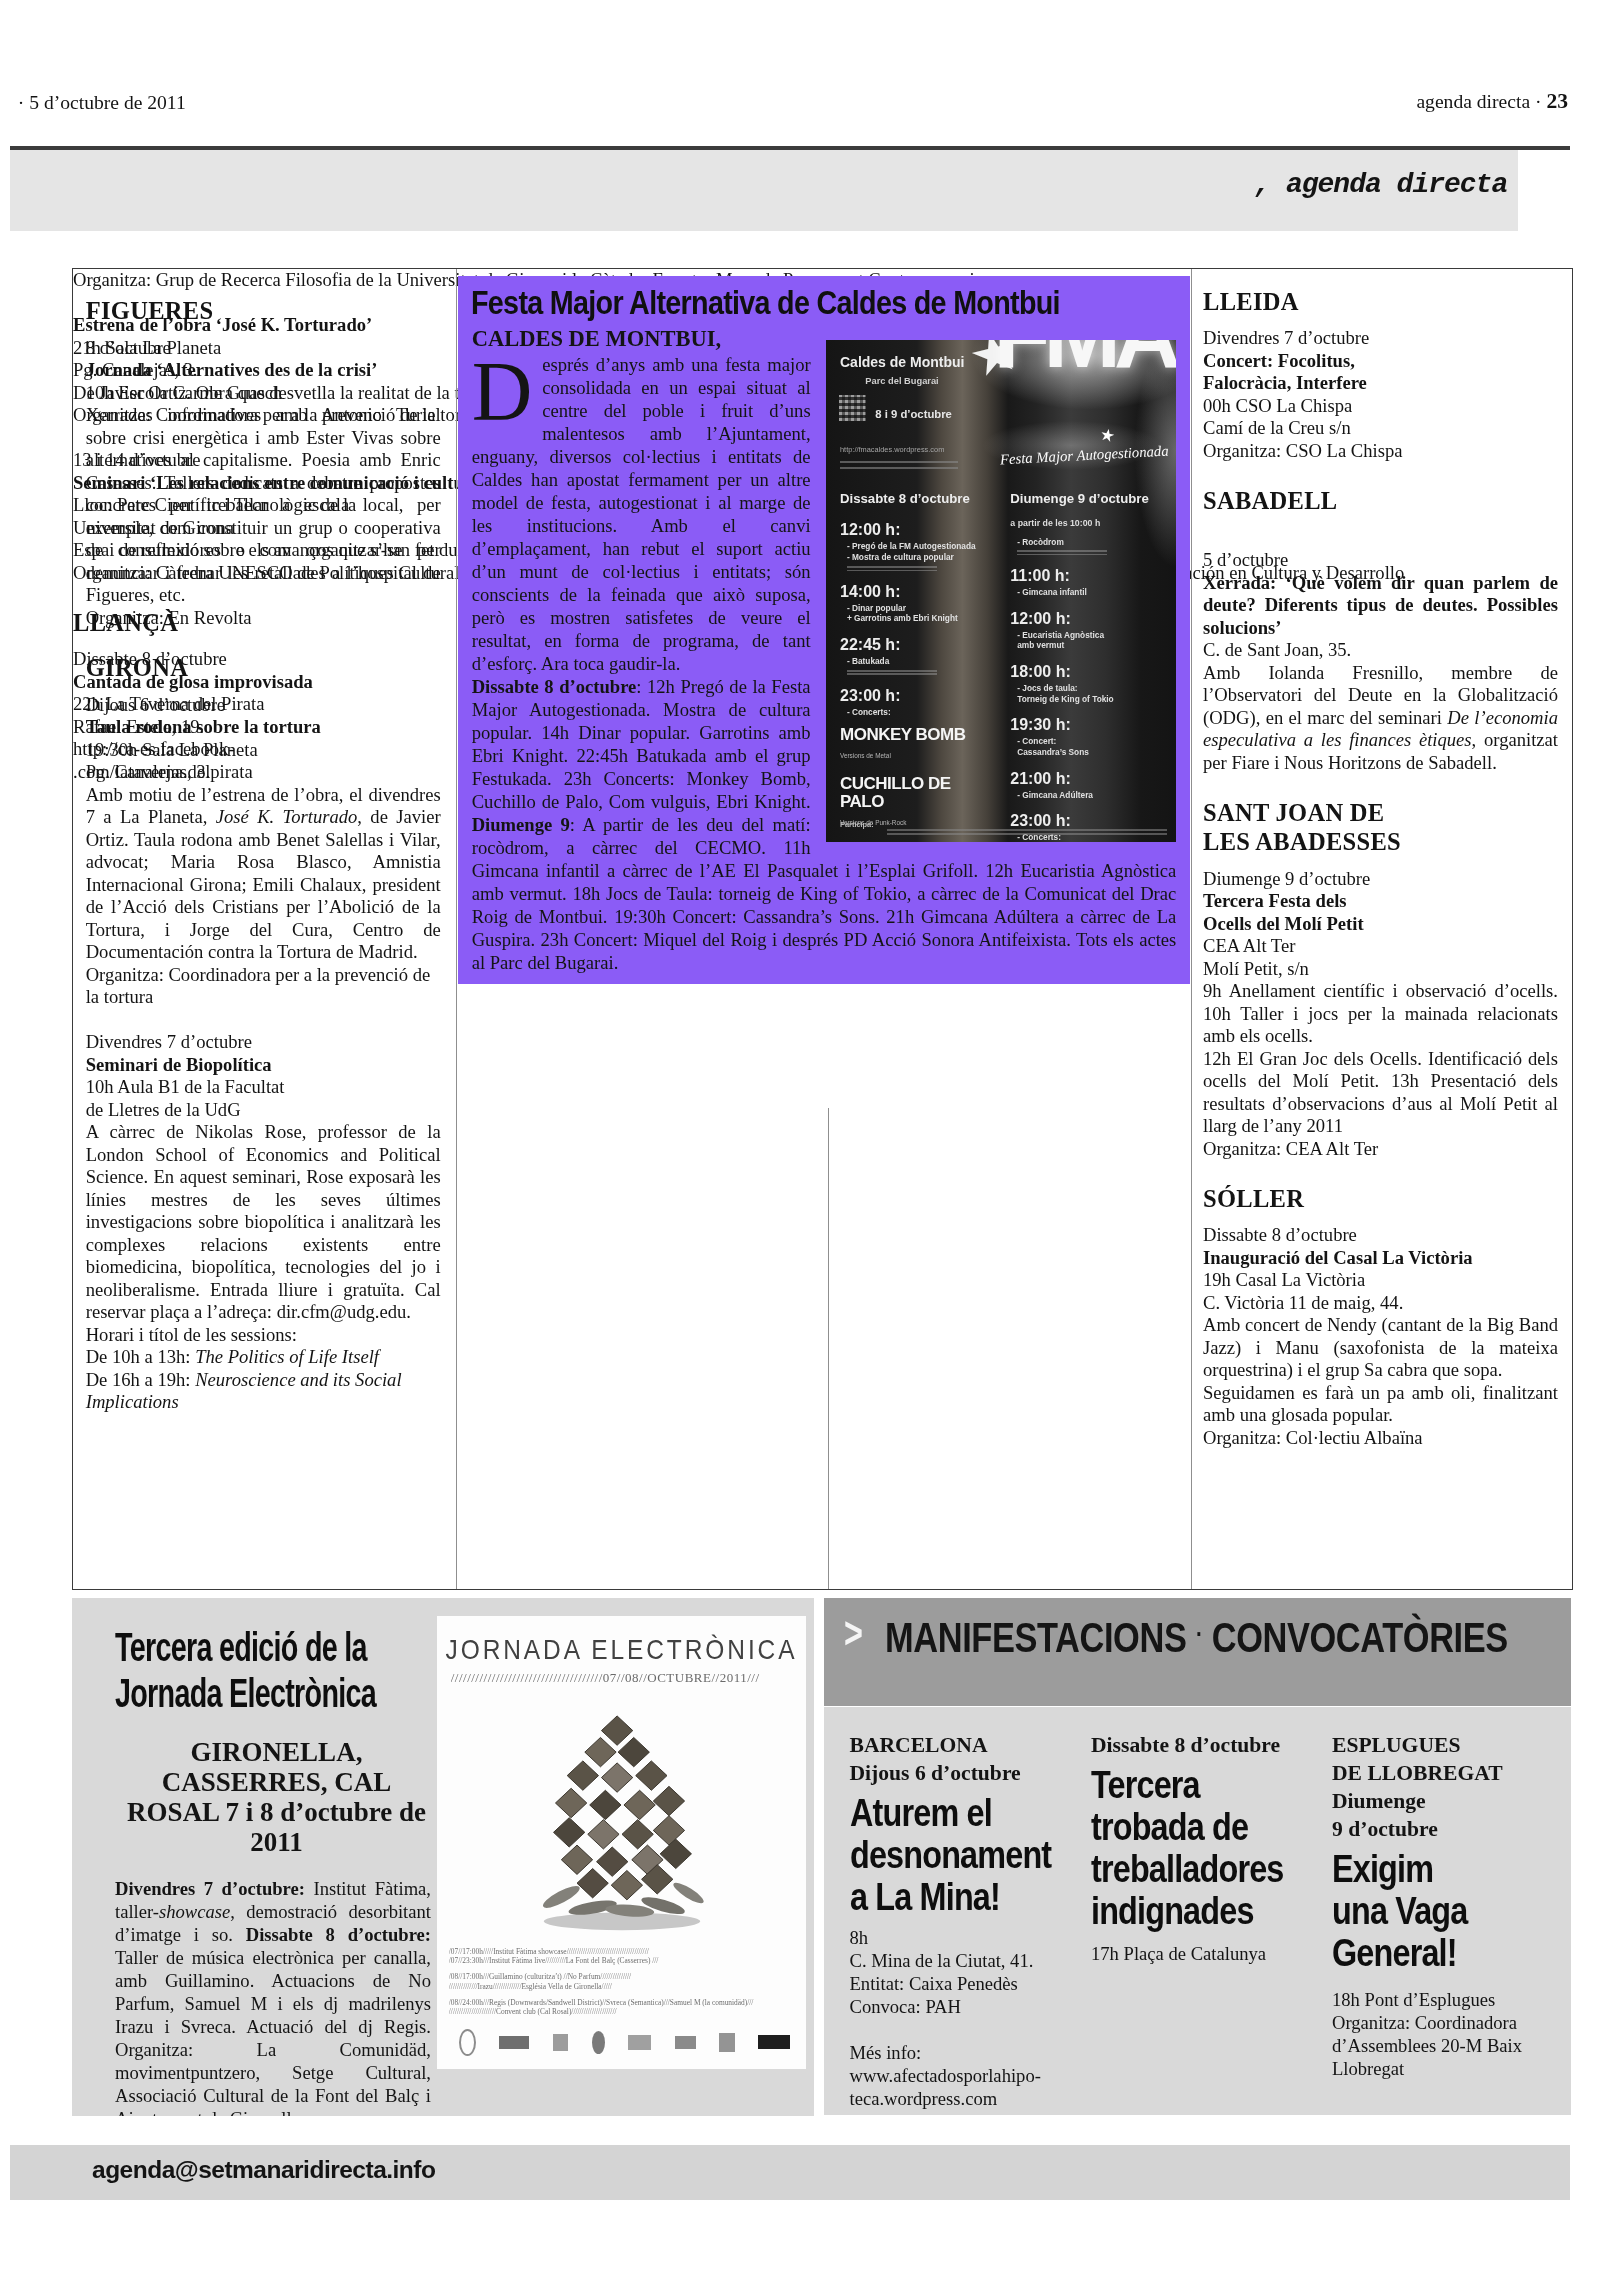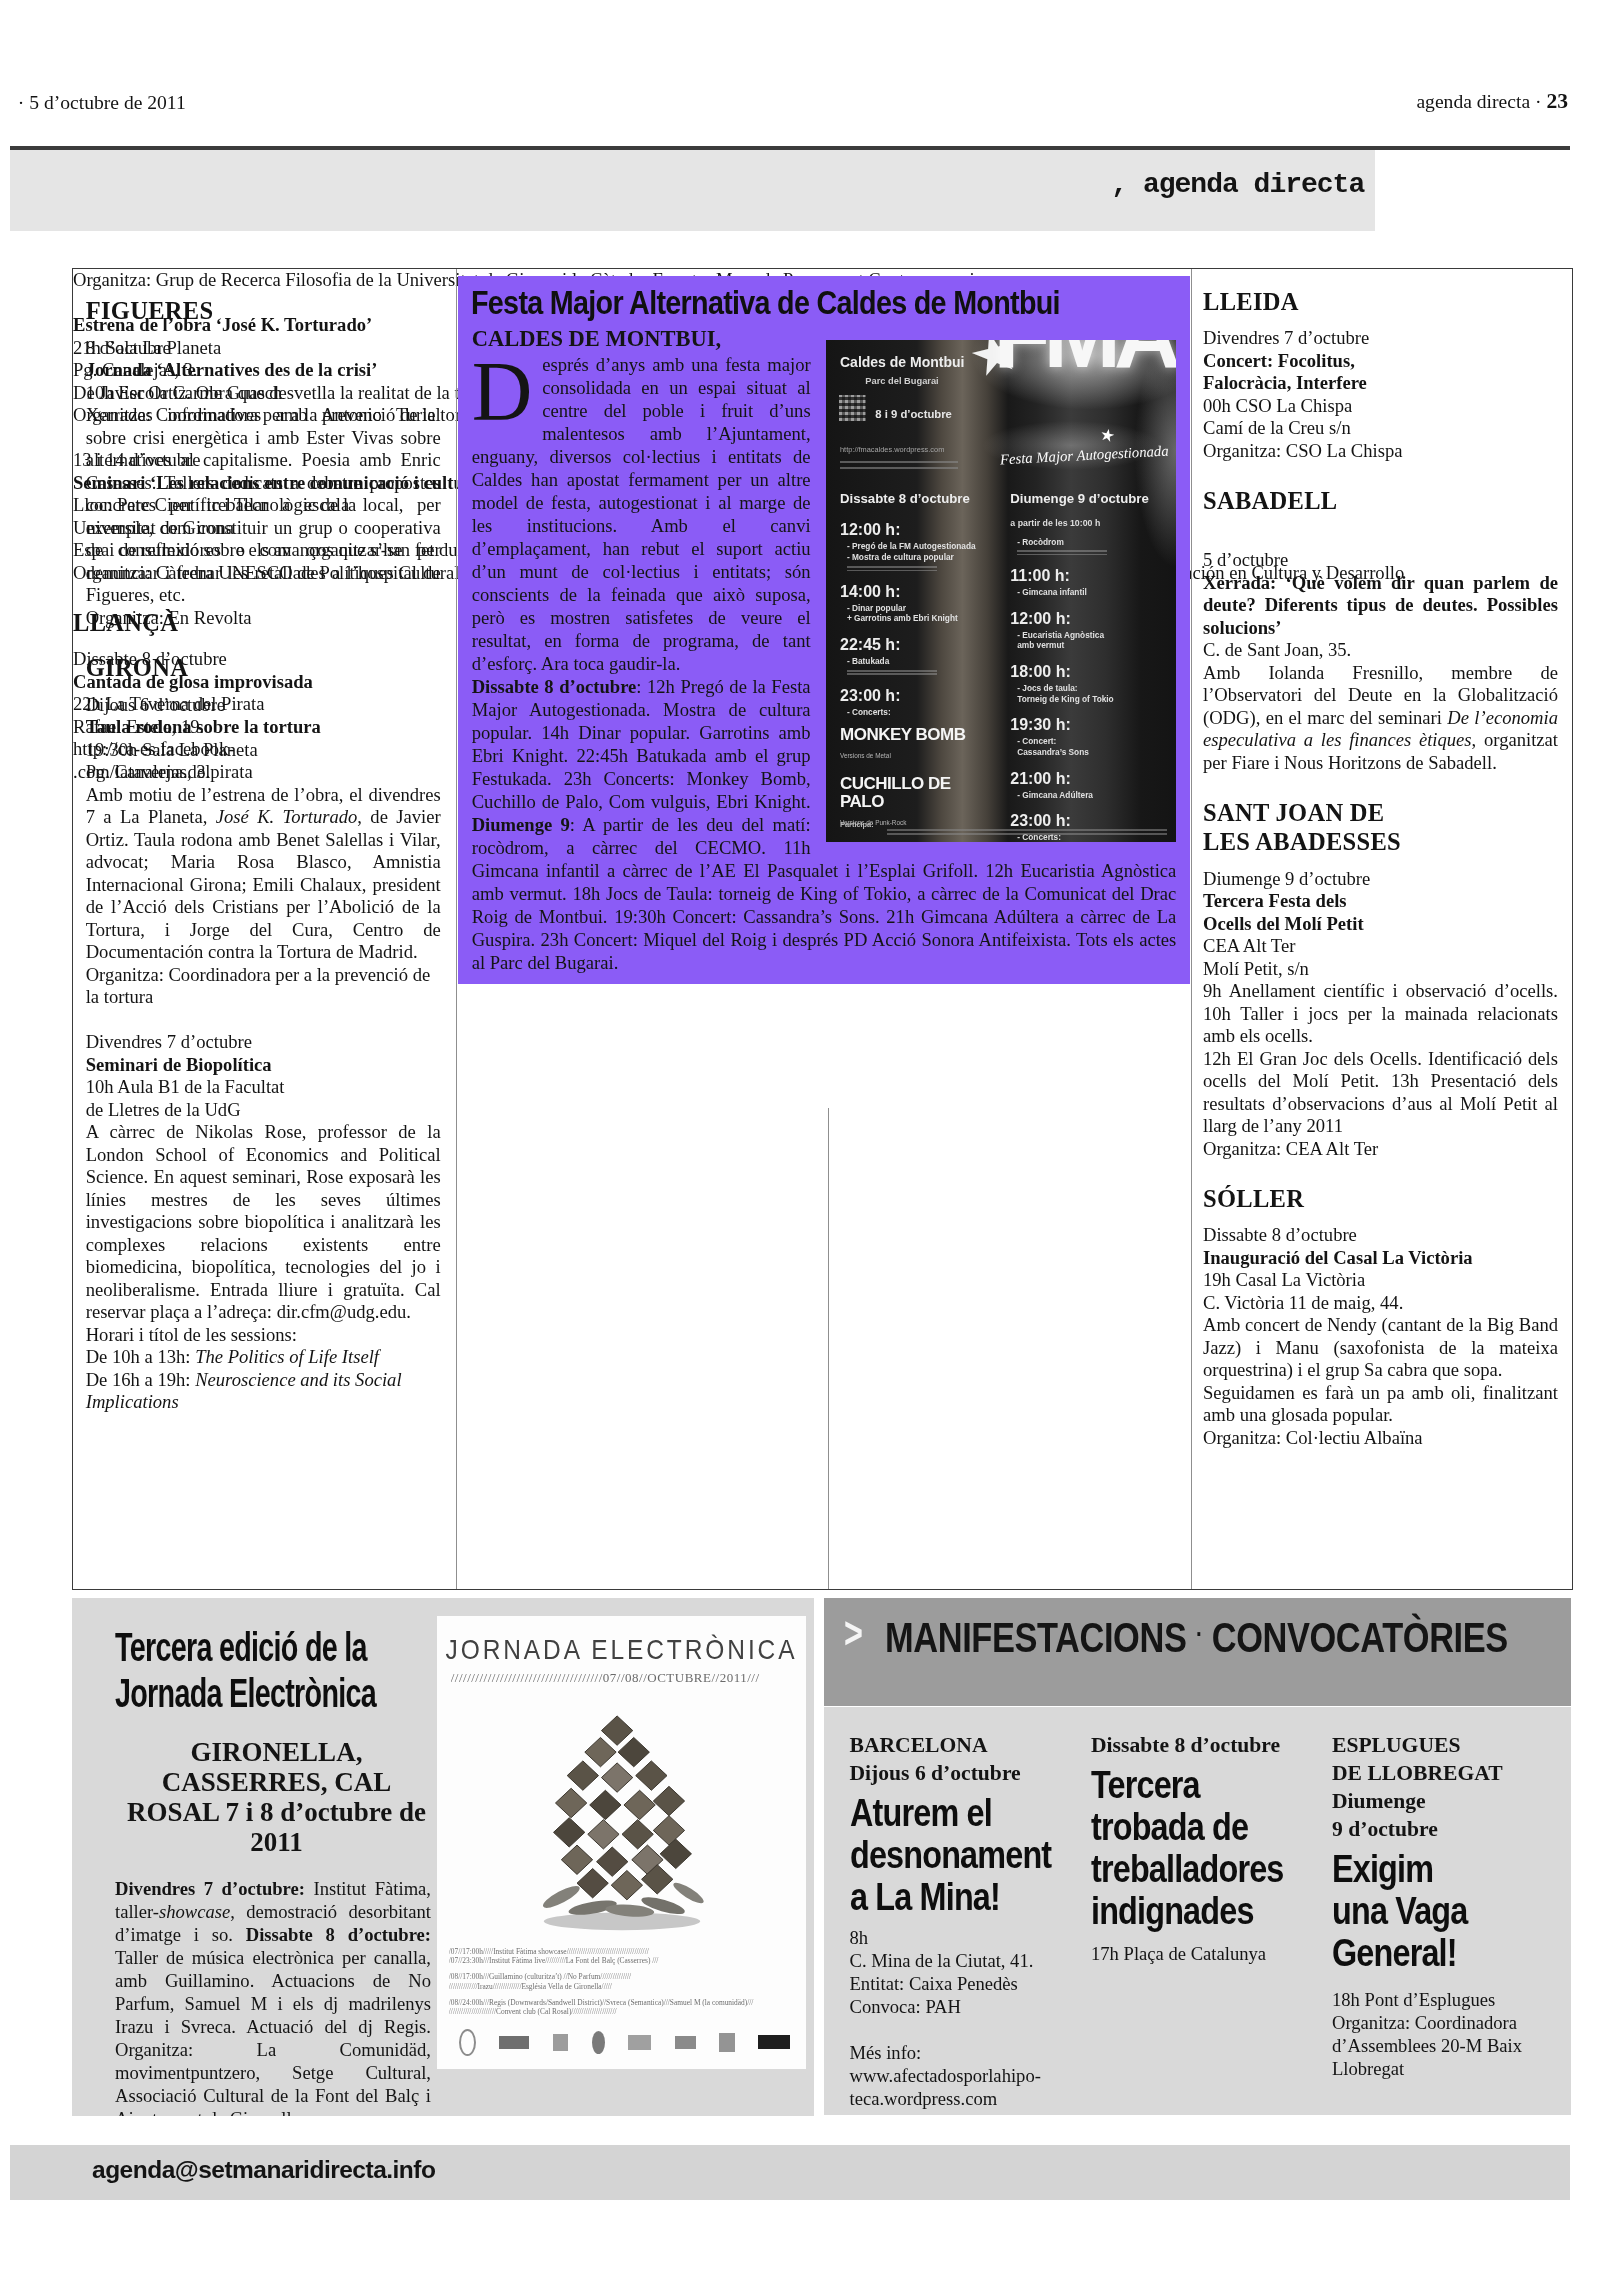--- a/index.html
+++ b/index.html
@@ -3,21 +3,21 @@
 <meta charset="utf-8">
 <style>
   html,body{margin:0;padding:0;background:#fff;}
   .page{position:relative;width:1620px;height:2293px;background:#fff;color:#141414;
         font-family:"Liberation Serif",serif;font-size:18.6px;line-height:22.5px;overflow:hidden;margin-left:10px;}
   
   .m-date{position:absolute;left:7.8px;top:92px;font-size:19.6px;}
   .m-folio{position:absolute;right:62px;top:90px;font-size:19.6px;}
   .m-folio .num{font-weight:bold;font-size:21.6px;}
   .m-rule{position:absolute;left:0;top:146px;width:1560px;height:3.9px;background:#3c3c3c;}
-  .m-banner{position:absolute;left:0;top:150px;width:1365px;height:81px;background:#e5e5e5;}
+  .m-banner{position:absolute;left:0;top:150px;width:1508px;height:81px;background:#e5e5e5;font-style:italic;}
   .m-banner-text{position:absolute;right:10.8px;top:23.5px;font-family:"Liberation Mono",monospace;
                  font-weight:bold;font-size:28px;letter-spacing:-1px;}
   
   .mainbox{position:absolute;left:62px;top:268px;width:1499px;height:1320px;border:1px solid #3a3a3a;background:#fff;}
   .vdiv{position:absolute;width:1px;background:#8f8f8f;}
   #v1{left:383px;top:0;height:100%;}
   #v2{left:1118px;top:0;height:100%;}
   #v3{left:755px;top:839px;height:481px;}
   .colL{position:absolute;left:12.7px;top:25px;width:355px;}
   .colR{position:absolute;left:1130px;top:15.7px;width:355px;}

